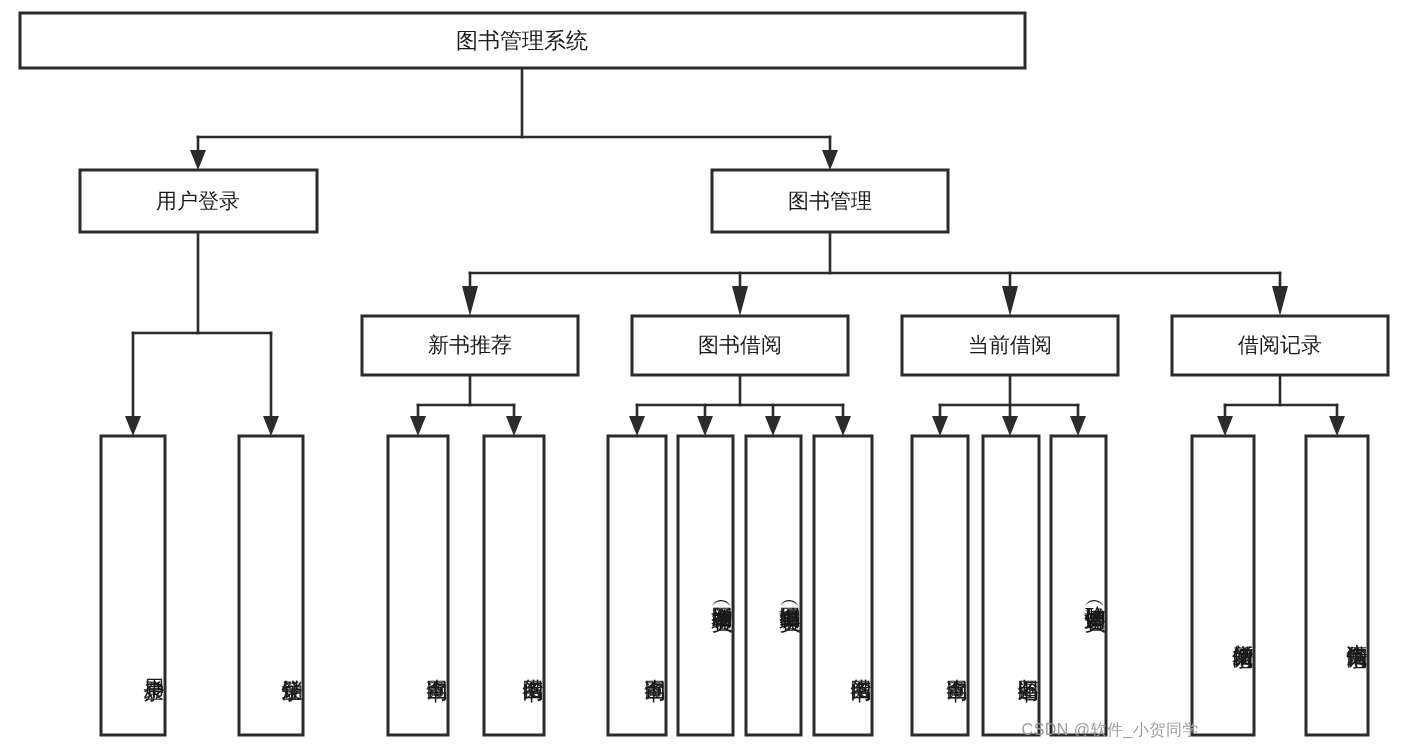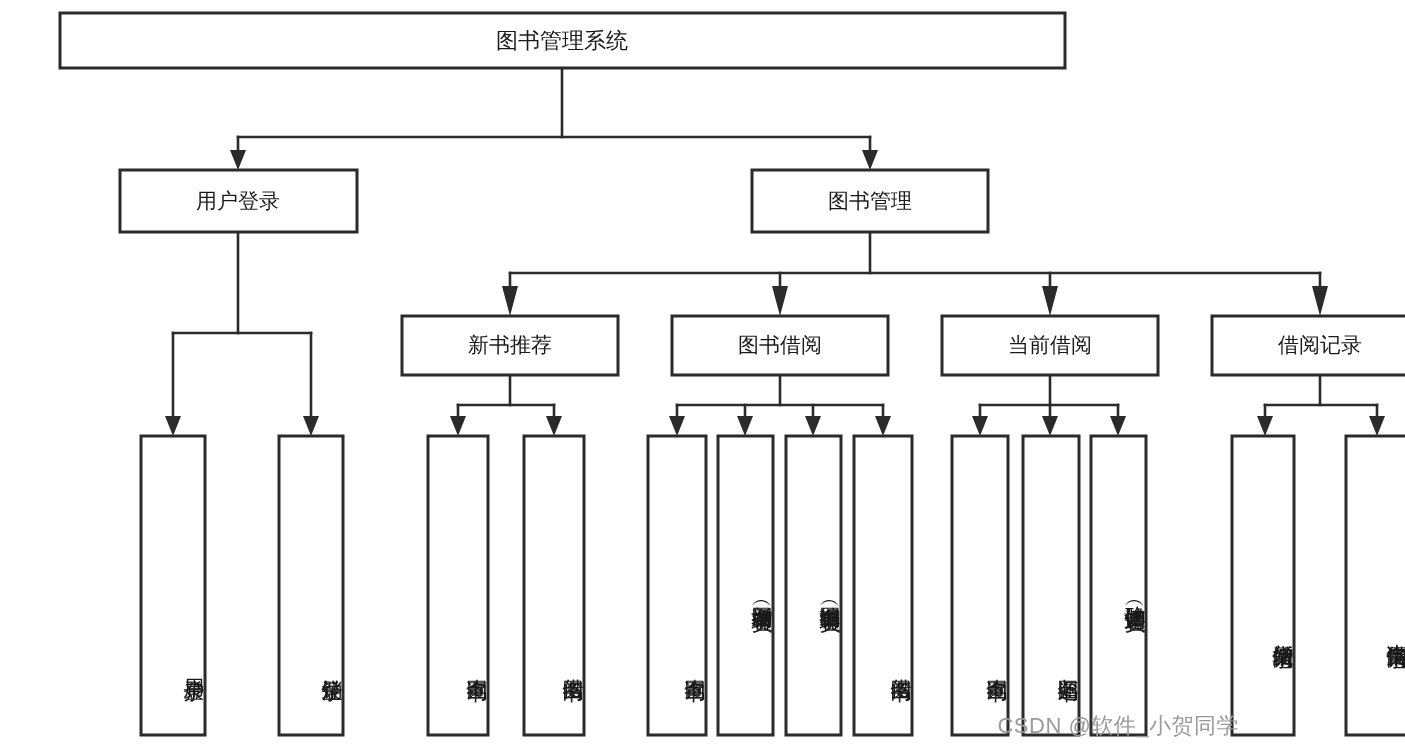--- a/index.html
+++ b/index.html
@@ -11,21 +11,20 @@
     width: 1405px;
     height: 747px;
     font-family: "Liberation Sans", "DejaVu Sans", sans-serif;
     overflow: hidden;
   }
   #diagram-root {
     position: relative;
     width: 1211px;
     height: 747px;
     background: #ffffff;
-    margin-left: 40px;
   }
   svg#flow-svg {
     position: absolute;
     top: 0; left: 0;
     width: 1405px;
     height: 747px;
     display: block;
   }
   .node-rect {
     fill: #ffffff;
@@ -68,21 +67,21 @@
     justify-content: center;
     text-align: center;
     pointer-events: none;
     user-select: none;
   }
   .watermark {
     position: absolute;
     right: 12px;
     bottom: 6px;
     font-family: "Liberation Sans", "DejaVu Sans", sans-serif;
-    font-size: 22px;
+    font-size: 16px;
     color: #9a9a9a;
     letter-spacing: 0.5px;
     white-space: nowrap;
   }
 </style>
 </head>
 <body>
 
 <div id="diagram-root">
 

